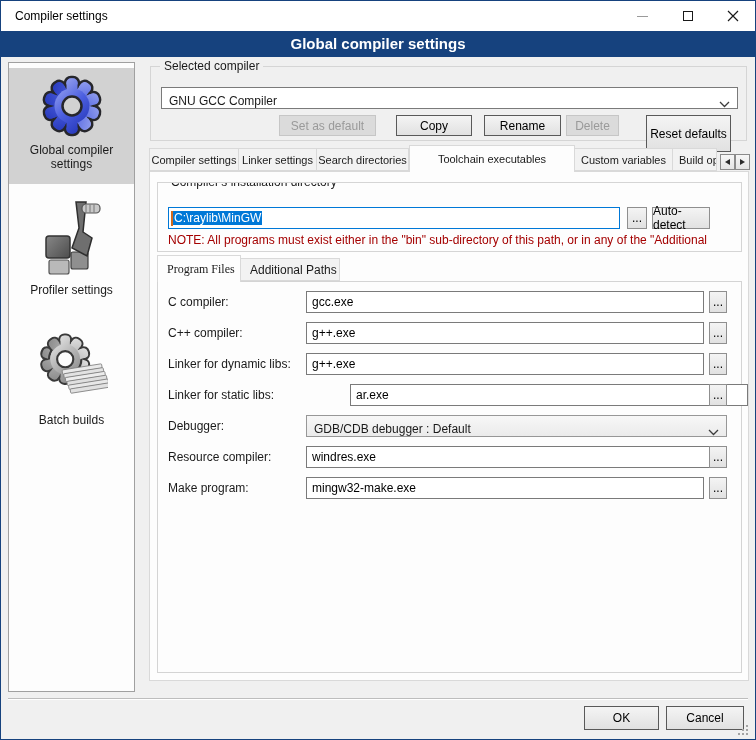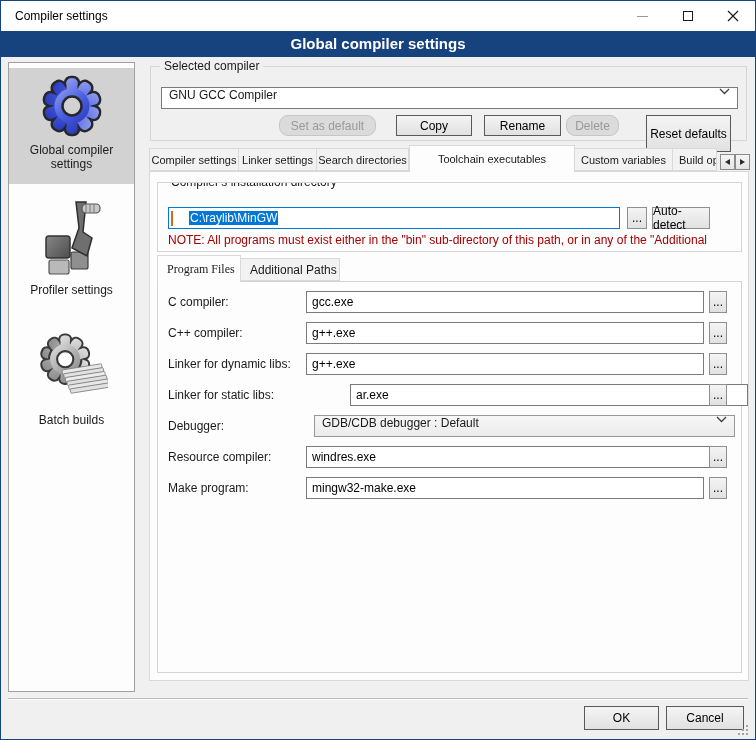--- a/index.html
+++ b/index.html
@@ -35,28 +35,28 @@
   
   .groupbox { position:absolute; border:1px solid #d5d5d5; }
   .group-label { position:absolute; top:-8px; left:9px; padding:0 4px; background:#f0f0f0; }
   .group-label.on-white { background:#fdfdfd; }
 
   
   .btn { position:absolute; display:flex; align-items:center; justify-content:center;
          background:linear-gradient(#f4f4f4,#e1e1e1); border:1px solid #595959;
          font-size:12px; color:#000; cursor:default; }
   .btn.light { border-color:#8f8f8f; }
-  .btn.disabled { background:#dbdbdb; border-color:#c6c6c6; color:#9a9a9a;border-radius:9px; }
+  .btn.disabled { background:#dbdbdb; border-color:#c6c6c6; color:#9a9a9a; }
 
   
   .tinput { position:absolute; border:1px solid #7a7a7a; background:#fff; height:22px;
             font:12px "Liberation Sans", sans-serif; color:#000; padding:0 5px; }
   .combo { position:absolute; height:22px; border:1px solid #7a7a7a; background:#fff;
-           display:flex; align-items:flex-start; padding:0 7px;gap:32px; }
-  .combo.gray { background:linear-gradient(#f7f7f7,#ebebeb); border-color:#979797;margin-left:8px; }
+           display:flex; align-items:flex-end; padding:0 7px;gap:32px; }
+  .combo.gray { background:linear-gradient(#f7f7f7,#ebebeb); border-color:#979797; }
   .chev { margin-left:auto; }
   .focus-input { position:absolute; height:22px; border:1px solid #0078d7; background:#fff;
                  display:flex; align-items:center; padding:0 2px; overflow:hidden; }
   .caret { width:2px; height:15px; background:#d2691e; }
   .sel-text { background:#0078d7; color:#fff; padding:0 1px; white-space:pre; }
 
   
   .tabstrip { position:absolute; display:flex; align-items:flex-end; height:26px; }
   .tab { height:23px; line-height:22px; text-align:center; background:#f2f2f2;
          border:1px solid #d9d9d9; border-left:none; overflow:hidden; white-space:nowrap;
@@ -227,21 +227,21 @@
     </div>
     <div class="tab-arrow" style="left:734px; top:97px;">
       <div class="tri-right"></div>
     </div>
 
     <div class="tabpage" style="left:148px; top:114px; width:600px; height:510px;">
 
       <div class="groupbox" style="left:7px; top:10px; width:585px; height:70px; overflow:hidden;">
         <div class="group-label on-white">Compiler's installation directory</div>
 
-        <div class="focus-input" style="left:10px; top:24px; width:452px;gap:16px;">
+        <div class="focus-input" style="left:10px; top:24px; width:452px;">
           <div class="caret"></div>
           <span class="sel-text">C:\raylib\MinGW</span>
         </div>
         <div class="btn light" style="left:469px; top:24px; width:20px; height:22px;">...</div>
         <div class="btn light" style="left:494px; top:24px; width:58px; height:22px;">Auto-detect</div>
 
         <div class="note-text" style="left:10px; top:50px; width:572px;">NOTE: All programs must exist either in the "bin" sub-directory of this path, or in any of the "Additional</div>
       </div>
 
       <div class="tabstrip" style="left:7px; top:83px;">

